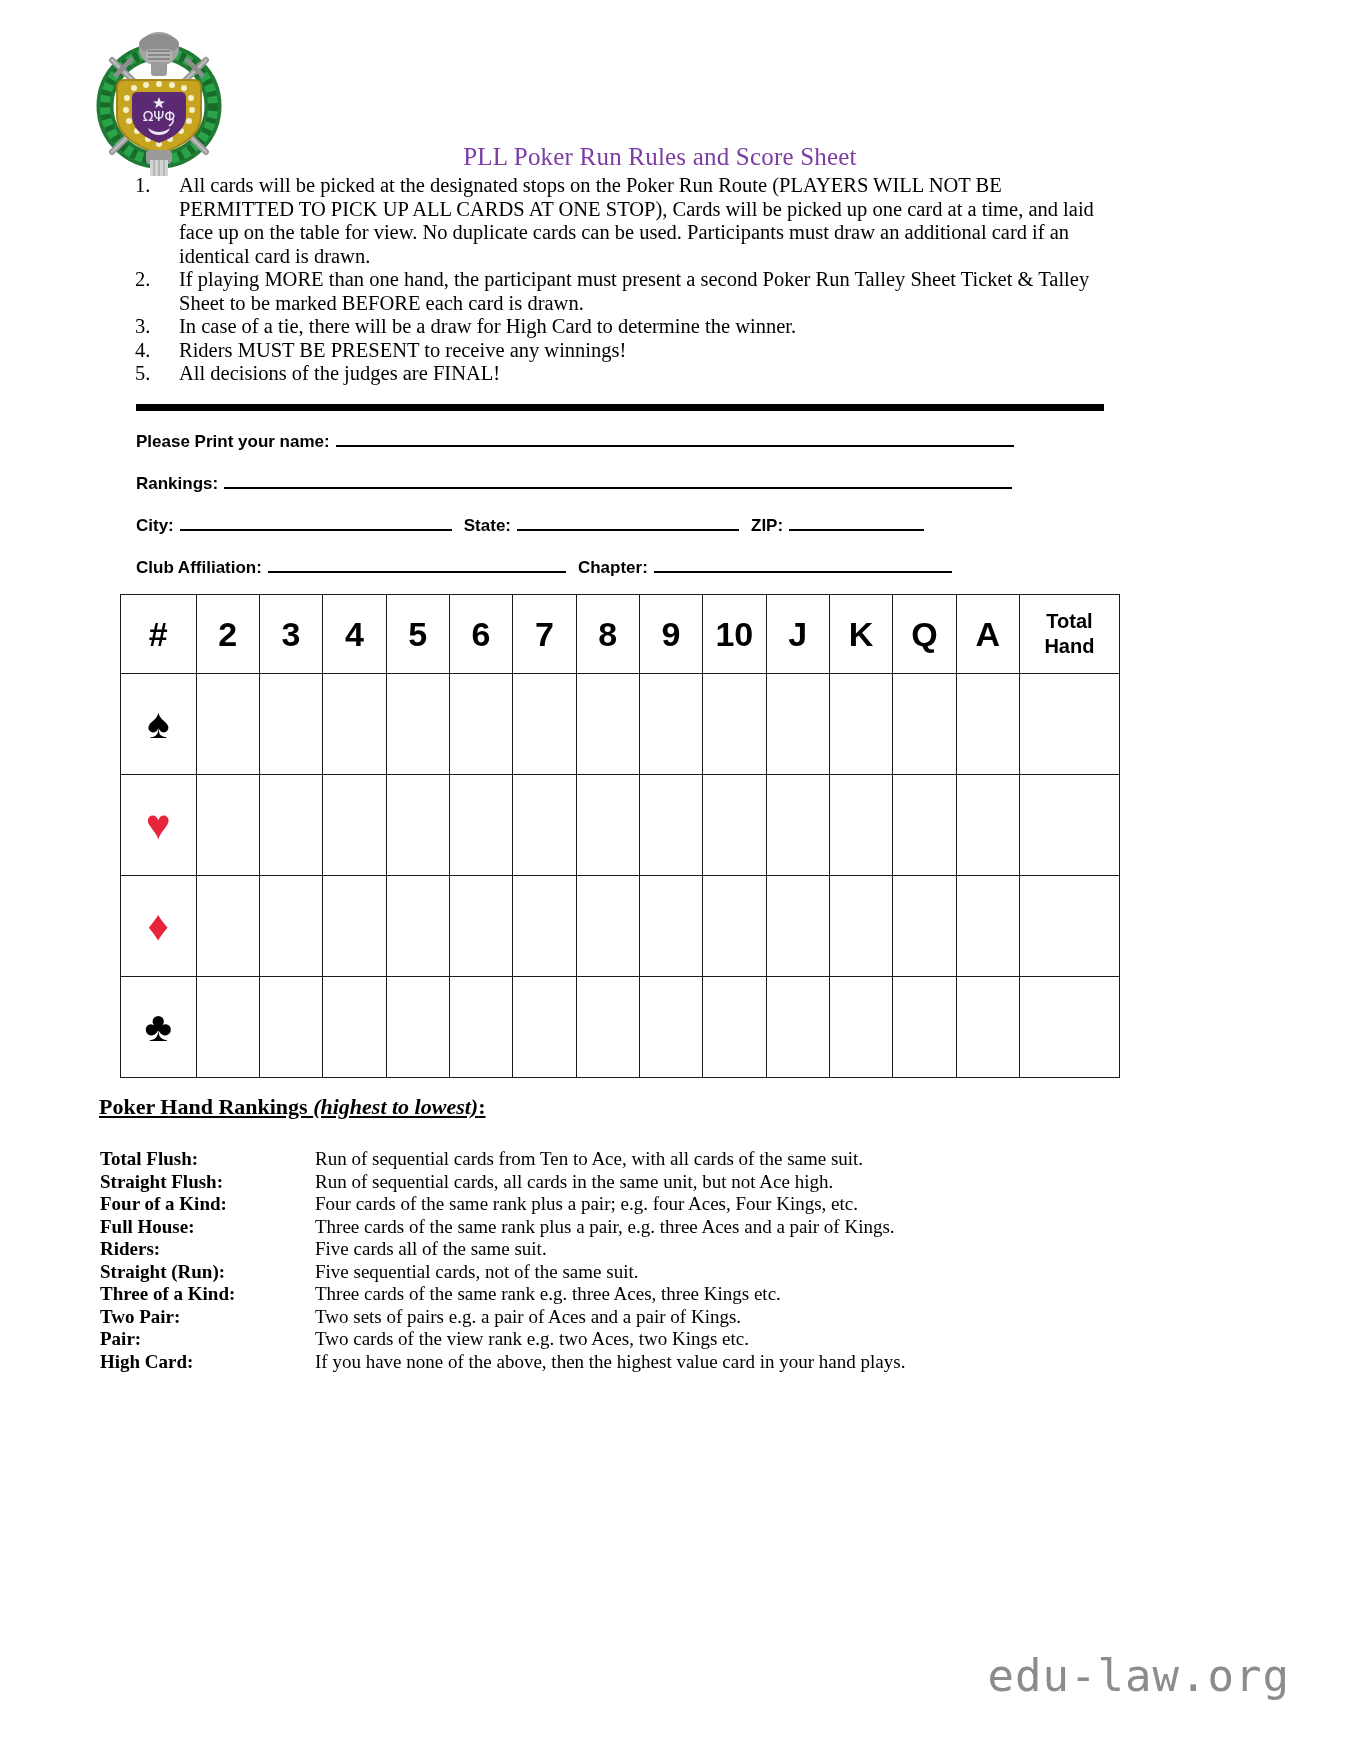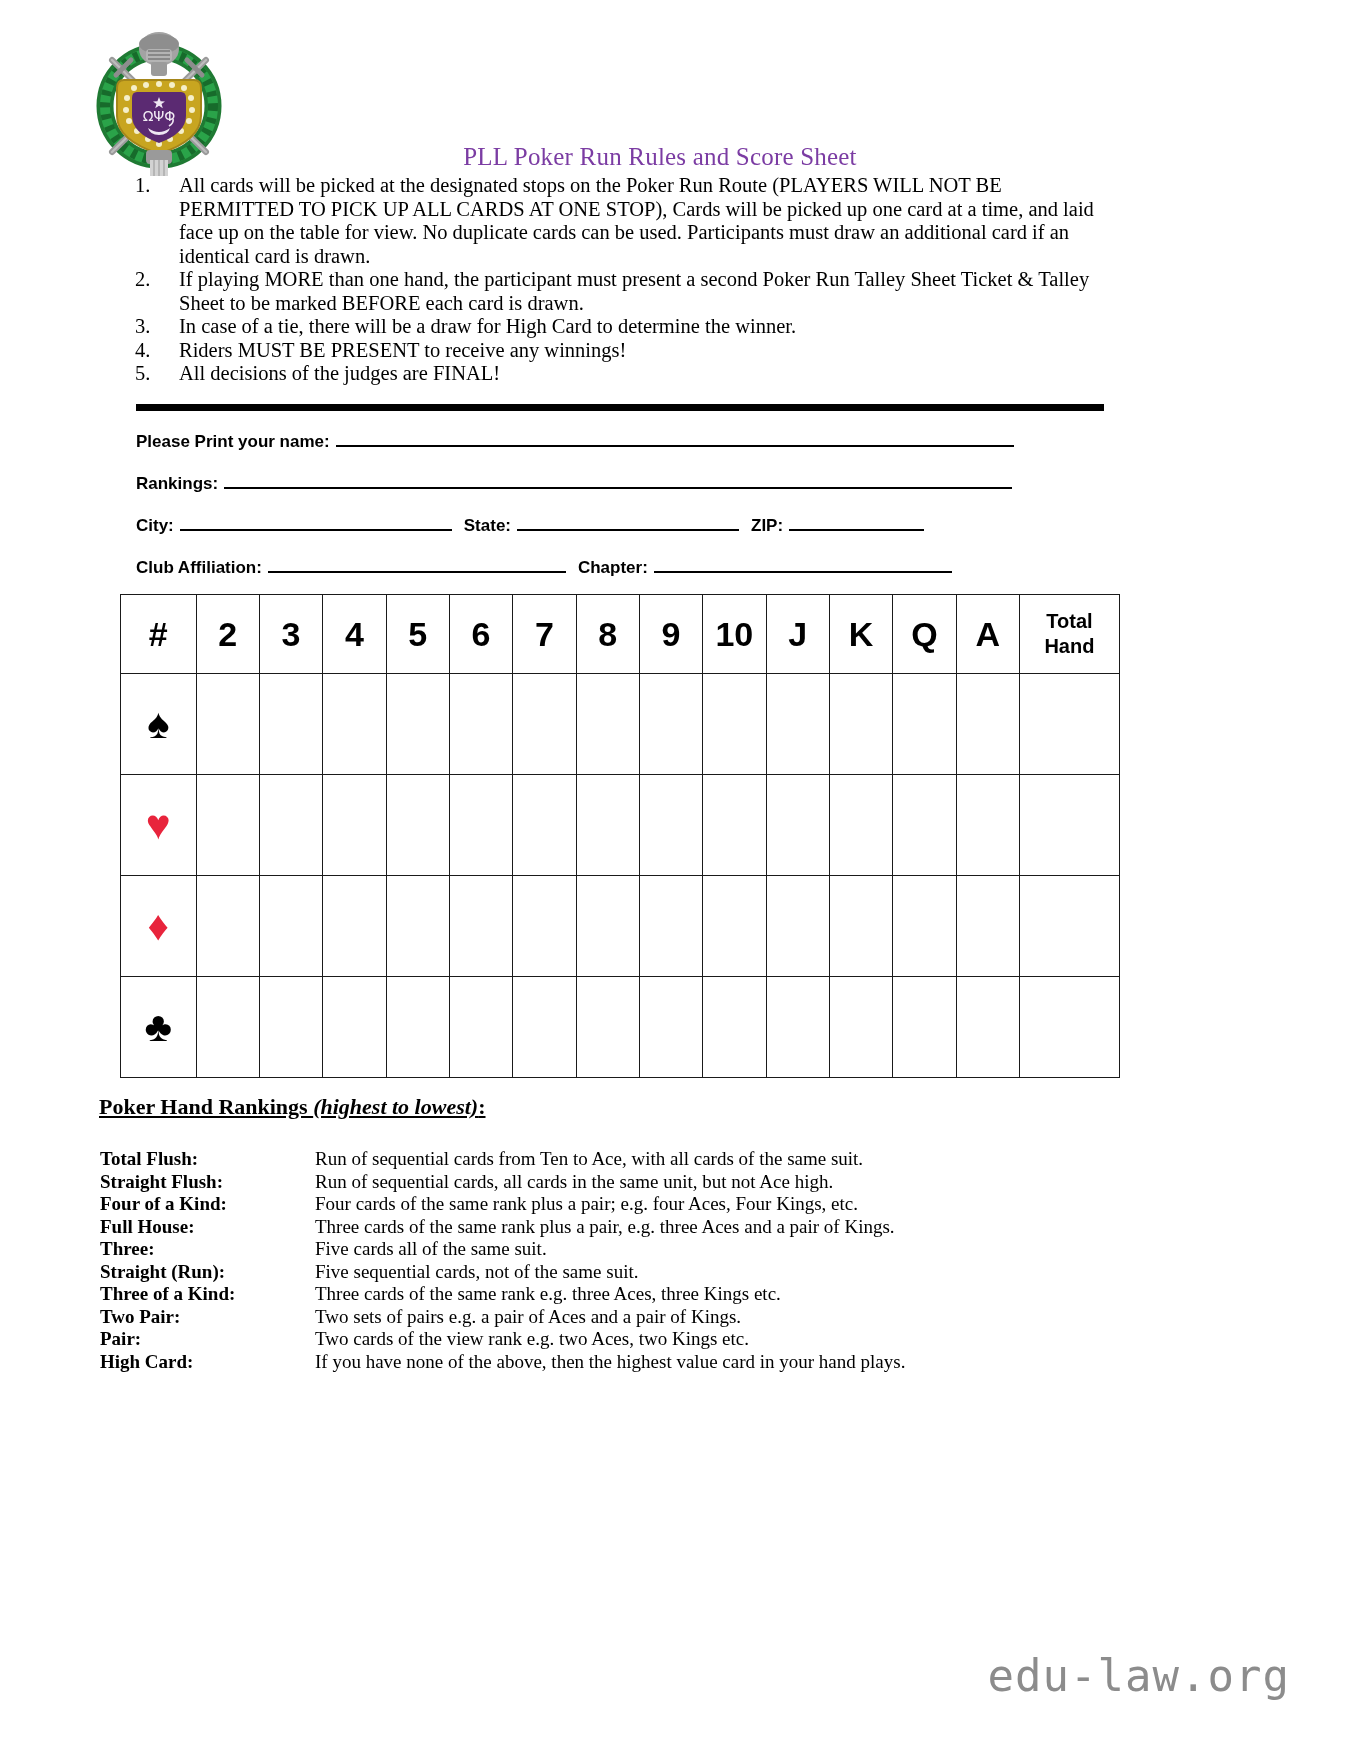--- a/index.html
+++ b/index.html
@@ -459,21 +459,21 @@
     </div>
     <div class="rank-row">
       <div class="rank-name">Four of a Kind:</div>
       <div class="rank-desc">Four cards of the same rank plus a pair; e.g. four Aces, Four Kings, etc.</div>
     </div>
     <div class="rank-row">
       <div class="rank-name">Full House:</div>
       <div class="rank-desc">Three cards of the same rank plus a pair, e.g. three Aces and a pair of Kings.</div>
     </div>
     <div class="rank-row">
-      <div class="rank-name">Three:</div>
+      <div class="rank-name">Riders:</div>
       <div class="rank-desc">Five cards all of the same suit.</div>
     </div>
     <div class="rank-row">
       <div class="rank-name">Straight (Run):</div>
       <div class="rank-desc">Five sequential cards, not of the same suit.</div>
     </div>
     <div class="rank-row">
       <div class="rank-name">Three of a Kind:</div>
       <div class="rank-desc">Three cards of the same rank e.g. three Aces, three Kings etc.</div>
     </div>

